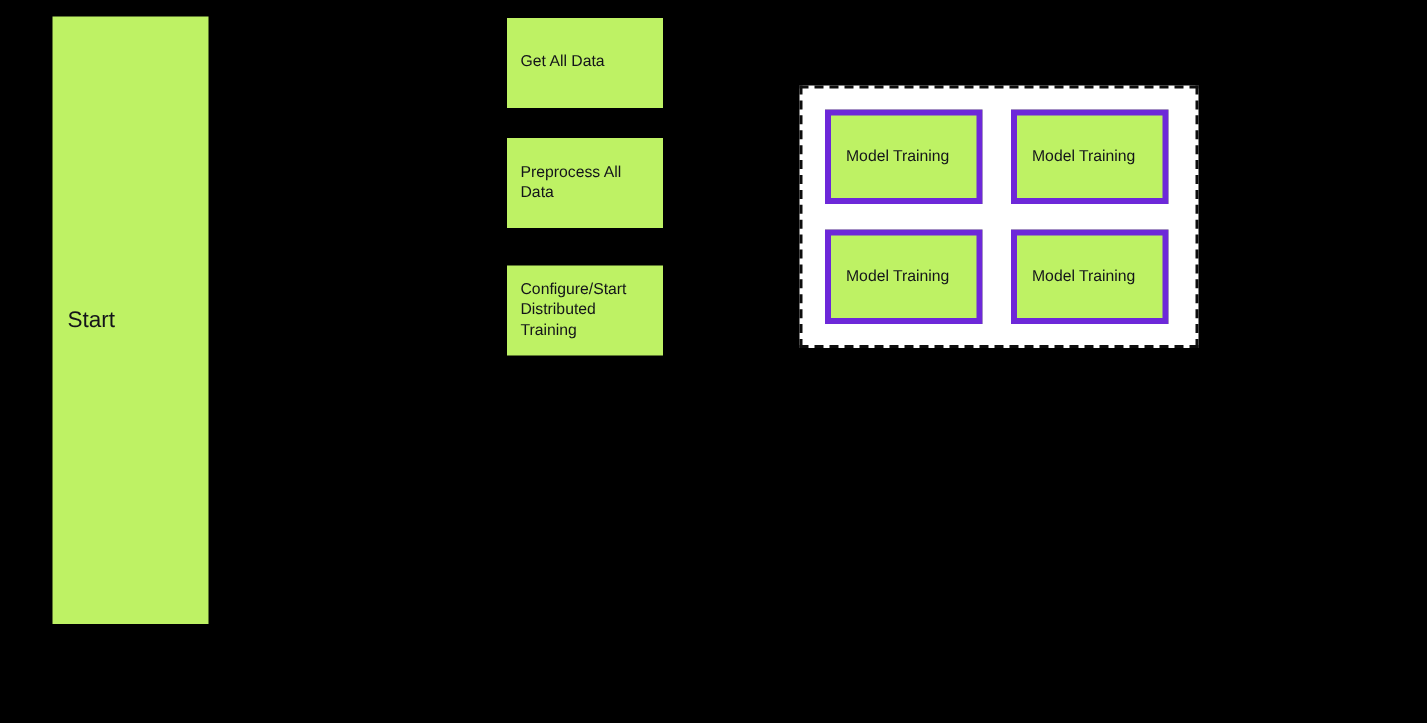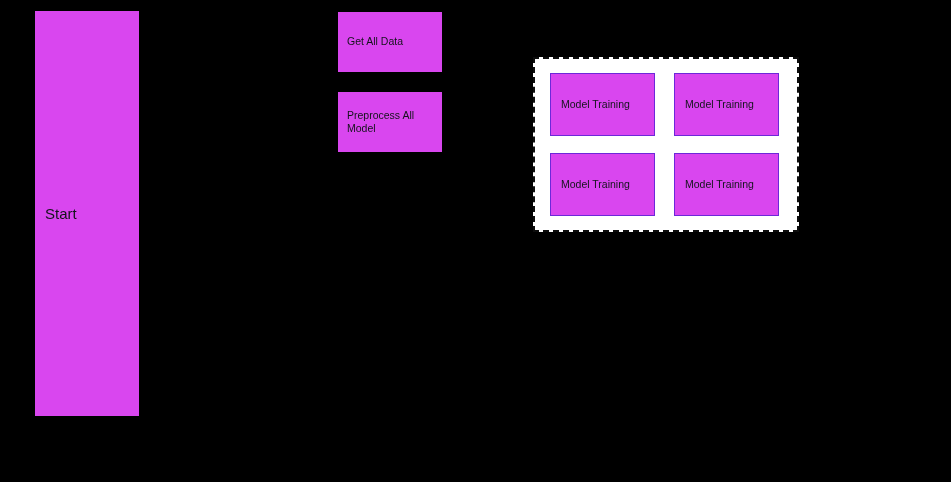--- a/index.html
+++ b/index.html
@@ -17,21 +17,21 @@
     width: 951px;
     height: 482px;
     background: #000000;
     overflow: hidden;
   }
 
   
   .node {
     position: absolute;
     box-sizing: border-box;
-    background: #d946ef;
+    background: #bef264;
     display: flex;
     align-items: center;
     overflow: hidden;
   }
   .node > .label {
     display: block;
     width: 100%;
     color: #13141a;
     line-height: 1.28;
     white-space: pre-line;
@@ -78,21 +78,21 @@
     height: 175px;
     box-sizing: border-box;
     background: #ffffff;
     border: 2px dashed #0d0d0d;
   }
 
   
   .worker-node {
     width: 105px;
     height: 63px;
-    border: 1px solid #6d28d9;
+    border: 4px solid #6d28d9;
   }
   .worker-node > .label {
     font-size: 10.5px;
     padding-left: 10px;
     padding-right: 5px;
     text-align: left;
   }
   .worker-node.w0 { left: 550px; top: 73px; }
   .worker-node.w1 { left: 674px; top: 73px; }
   .worker-node.w2 { left: 550px; top: 153px; }
@@ -105,21 +105,26 @@
 
   <div class="node storage-node">
     <span class="label">Start</span>
   </div>
 
   <div class="node step-node s0">
     <span class="label">Get All Data</span>
   </div>
   <div class="node step-node s1">
     <span class="label">Preprocess All
-Model</span>
+Data</span>
+  </div>
+  <div class="node step-node s2">
+    <span class="label">Configure/Start
+Distributed
+Training</span>
   </div>
 
   <div class="cluster"></div>
 
   <div class="node worker-node w0">
     <span class="label">Model Training</span>
   </div>
   <div class="node worker-node w1">
     <span class="label">Model Training</span>
   </div>

